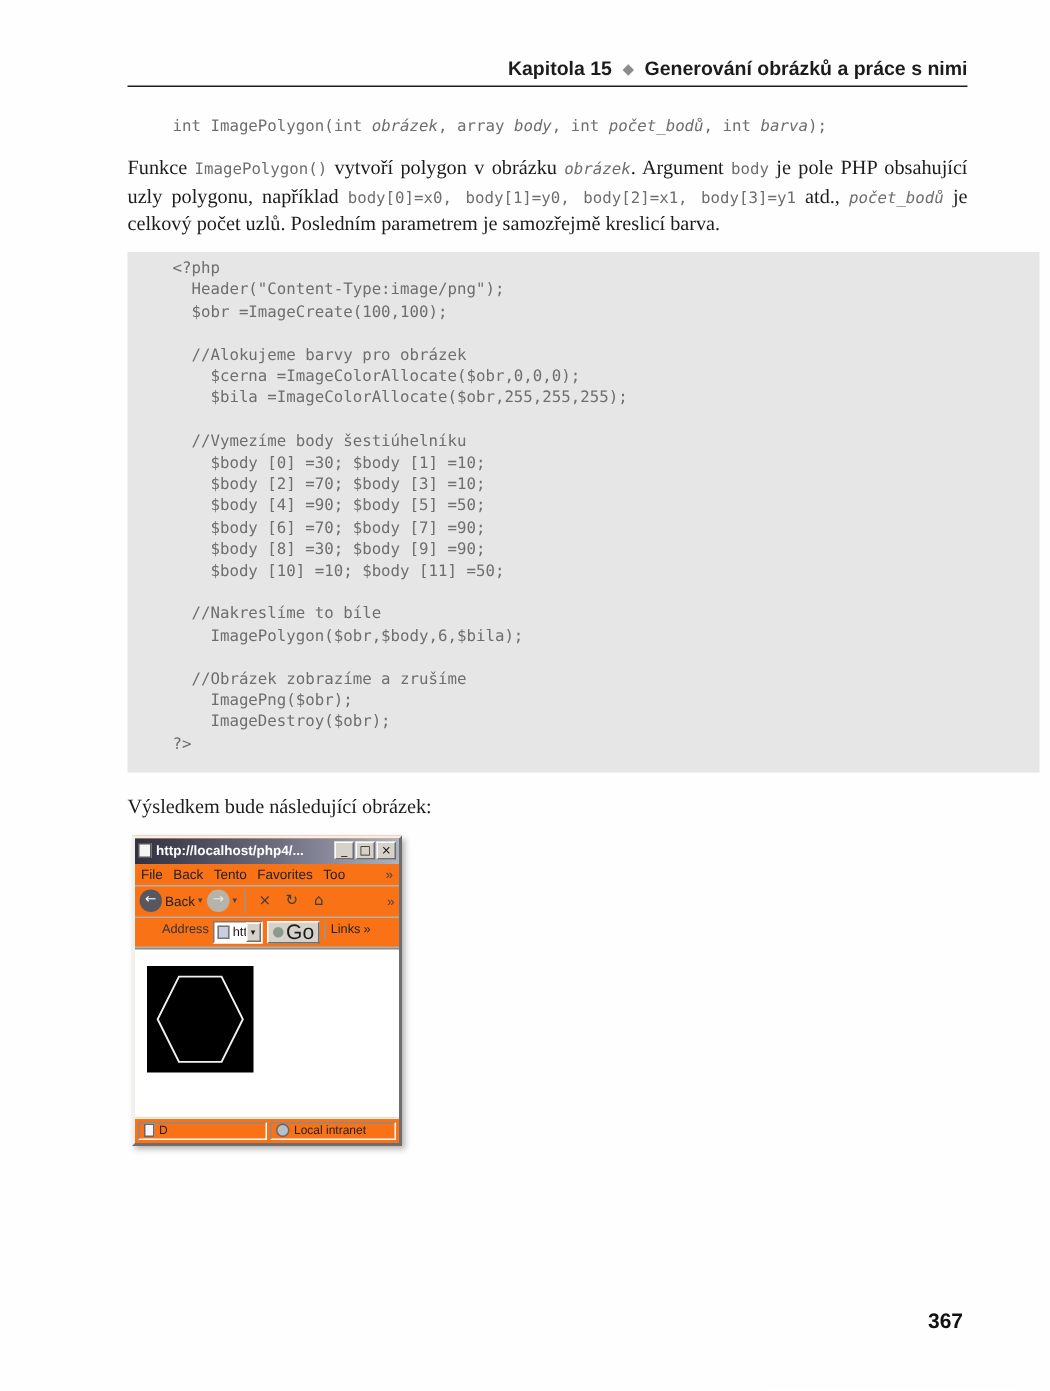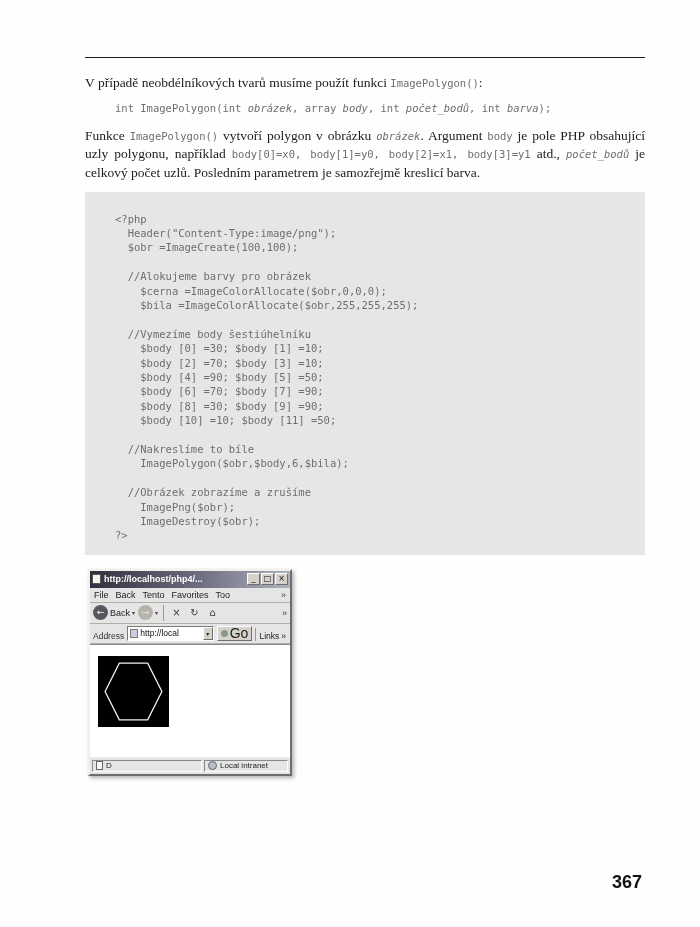--- a/index.html
+++ b/index.html
@@ -19,25 +19,25 @@
                    font-size:16px; margin-bottom:12px; color:#222; }
   p.body-text { font-size:13.5px; line-height:1.38; margin-bottom:9px; text-align:justify; }
   .icode { font-family:"DejaVu Sans Mono", monospace; font-size:10.5px; color:#6e6e6e; }
   .icode.it { font-style:italic; }
 
   .signature { font-family:"DejaVu Sans Mono", monospace; font-size:10.5px; color:#6e6e6e;
                margin:4px 0 13px 30px; white-space:nowrap; }
   .signature .sig-param { font-style:italic; }
 
   .code-block { background:#e6e6e6; font-family:"DejaVu Sans Mono", monospace; font-size:10.5px;
-                line-height:14.4px; color:#6e6e6e; padding:20px 8px 12px 30px; margin:4px 0 14px 0;
-                white-space:pre; width:560px; }
+                line-height:14.4px; color:#6e6e6e; padding:4px 8px 12px 30px; margin:4px 0 14px 0;
+                white-space:pre; width:608px; }
 
   
-  .win { width:204px; margin:9px 0 0 3px; background:#e5e5e5;
+  .win { width:180px; margin:9px 0 0 3px; background:#f97316;
          border:2px solid; border-color:#f2f0ec #6e6e6e #6e6e6e #f2f0ec;
          box-shadow:2px 2px 4px rgba(0,0,0,0.3);
          font-family:"Liberation Sans", sans-serif; }
   .titlebar { height:17px; background:linear-gradient(90deg,#30303e 0%,#6e6e80 55%,#aeb2c0 100%);
               display:flex; align-items:center; padding:1px 2px; }
   .title-icon { width:9px; height:10px; background:#f4f4f4; border:1px solid #555; margin-right:3px; flex:none; }
   .title-text { color:#fff; font-size:9px; font-weight:bold; flex:1; white-space:nowrap; overflow:hidden; }
   .win-btns { display:flex; gap:1px; flex:none; }
   .win-btn { width:13px; height:12px; background:#d6d2ca; border:1px solid; border-color:#fff #6e6e6e #6e6e6e #fff;
              font-family:"DejaVu Sans", sans-serif; font-size:8px; line-height:9px; text-align:center; color:#111; }
@@ -51,21 +51,21 @@
   .tb-circle { width:15px; height:15px; border-radius:50%; background:#57575f; color:#fff;
                font-family:"DejaVu Sans", sans-serif; font-size:9px; line-height:15px; text-align:center; flex:none; }
   .tb-circle.disabled { background:#b6b3ab; color:#e9e7e1; }
   .tb-label { font-size:9px; color:#222; }
   .tb-caret { font-family:"DejaVu Sans", sans-serif; font-size:6px; color:#444; }
   .tb-sep { width:1px; height:16px; background:#9a968e; margin:0 2px; }
   .tb-btn { width:15px; height:14px; font-family:"DejaVu Sans", sans-serif; font-size:10px;
             line-height:14px; text-align:center; color:#3c3c3c; }
   .tb-overflow { margin-left:auto; font-size:9px; color:#444; }
 
-  .addressbar { display:flex; align-items:flex-end; gap:3px; padding:2px 3px; font-size:8.5px;
+  .addressbar { display:flex; align-items:flex-start; gap:3px; padding:2px 18px; font-size:8.5px;
                 border-bottom:1px solid #b3afa6; }
   .addr-label { color:#333; flex:none; }
   .addr-combo { flex:1; min-width:0; height:15px; background:#fff; display:flex; align-items:center;
                 border:1px solid; border-color:#7a7a7a #fff #fff #7a7a7a; padding-left:2px; }
   .addr-icon { width:8px; height:9px; background:#c9cfe0; border:1px solid #777; margin-right:2px; flex:none; }
   .addr-text { flex:1; min-width:0; font-size:8.5px; color:#111; white-space:nowrap; overflow:hidden; }
   .addr-drop { width:10px; height:13px; background:#d6d2ca; border:1px solid; border-color:#fff #6e6e6e #6e6e6e #fff;
                font-family:"DejaVu Sans", sans-serif; font-size:6px; line-height:12px; text-align:center; flex:none; }
   .go-btn { display:flex; align-items:center; gap:2px; height:15px; padding:0 3px; flex:none;
             background:#d6d2ca; border:1px solid; border-color:#fff #6e6e6e #6e6e6e #fff; font-size:14px; }
@@ -79,33 +79,33 @@
 
   .statusbar { display:flex; gap:2px; padding:2px; height:17px; border-top:1px solid #f2f0ec; }
   .status-cell { border:1px solid; border-color:#8a8a8a #fff #fff #8a8a8a; display:flex; align-items:center;
                  gap:3px; padding:0 3px; font-size:8px; color:#222; }
   .status-cell.left { flex:1; min-width:0; }
   .status-cell.right { width:84px; flex:none; }
   .doc-icon { width:7px; height:9px; background:#f6f6f6; border:1px solid #666; flex:none; }
   .globe-icon { width:9px; height:9px; border-radius:50%; background:#b8bfc9; border:1px solid #666; flex:none; }
 
   .page-number { position:absolute; top:872px; right:58px; font-family:"Liberation Sans", sans-serif;
-                 font-weight:bold; font-size:18px; color:#111; }
+                 font-weight:bold; font-size:14px; color:#111; }
 </style>
 </head>
 <body>
 
 <div class="page">
 
+  <div class="chapter-header"><span>Kapitola 15</span><span class="diamond">◆</span><span>Generování obrázků a práce s nimi</span></div>
   <div class="header-rule"></div>
 
   <div class="content">
 
 
-    <p class="body-text"><span>V případě neobdélníkových tvarů musíme použít funkci </span><span class="icode">ImagePolygon()</span><span>:</span></p>
 
     <div class="signature"><span>int ImagePolygon(int </span><span class="sig-param">obrázek</span><span>, array </span><span class="sig-param">body</span><span>, int </span><span class="sig-param">počet_bodů</span><span>, int </span><span class="sig-param">barva</span><span>);</span></div>
 
     <p class="body-text"><span>Funkce </span><span class="icode">ImagePolygon()</span><span> vytvoří polygon v obrázku </span><span class="icode it">obrázek</span><span>. Argument </span><span class="icode">body</span><span> je pole PHP obsahující uzly polygonu, například </span><span class="icode">body[0]=x0, body[1]=y0, body[2]=x1, body[3]=y1</span><span> atd., </span><span class="icode it">počet_bodů</span><span> je celkový počet uzlů. Posledním parametrem je samozřejmě kreslicí barva.</span></p>
 
 
     <pre class="code-block">&lt;?php
   Header("Content-Type:image/png");
   $obr =ImageCreate(100,100);
 
@@ -122,20 +122,21 @@
     $body [10] =10; $body [11] =50;
 
   //Nakreslíme to bíle
     ImagePolygon($obr,$body,6,$bila);
 
   //Obrázek zobrazíme a zrušíme
     ImagePng($obr);
     ImageDestroy($obr);
 ?&gt;</pre>
 
+    <p class="body-text">Výsledkem bude následující obrázek:</p>
 
     <div class="win">
 
       <div class="titlebar">
         <span class="title-icon"></span>
         <span class="title-text">http://localhost/php4/...</span>
         <span class="win-btns">
             <span class="win-btn">_</span>
             <span class="win-btn">□</span>
             <span class="win-btn">×</span>

